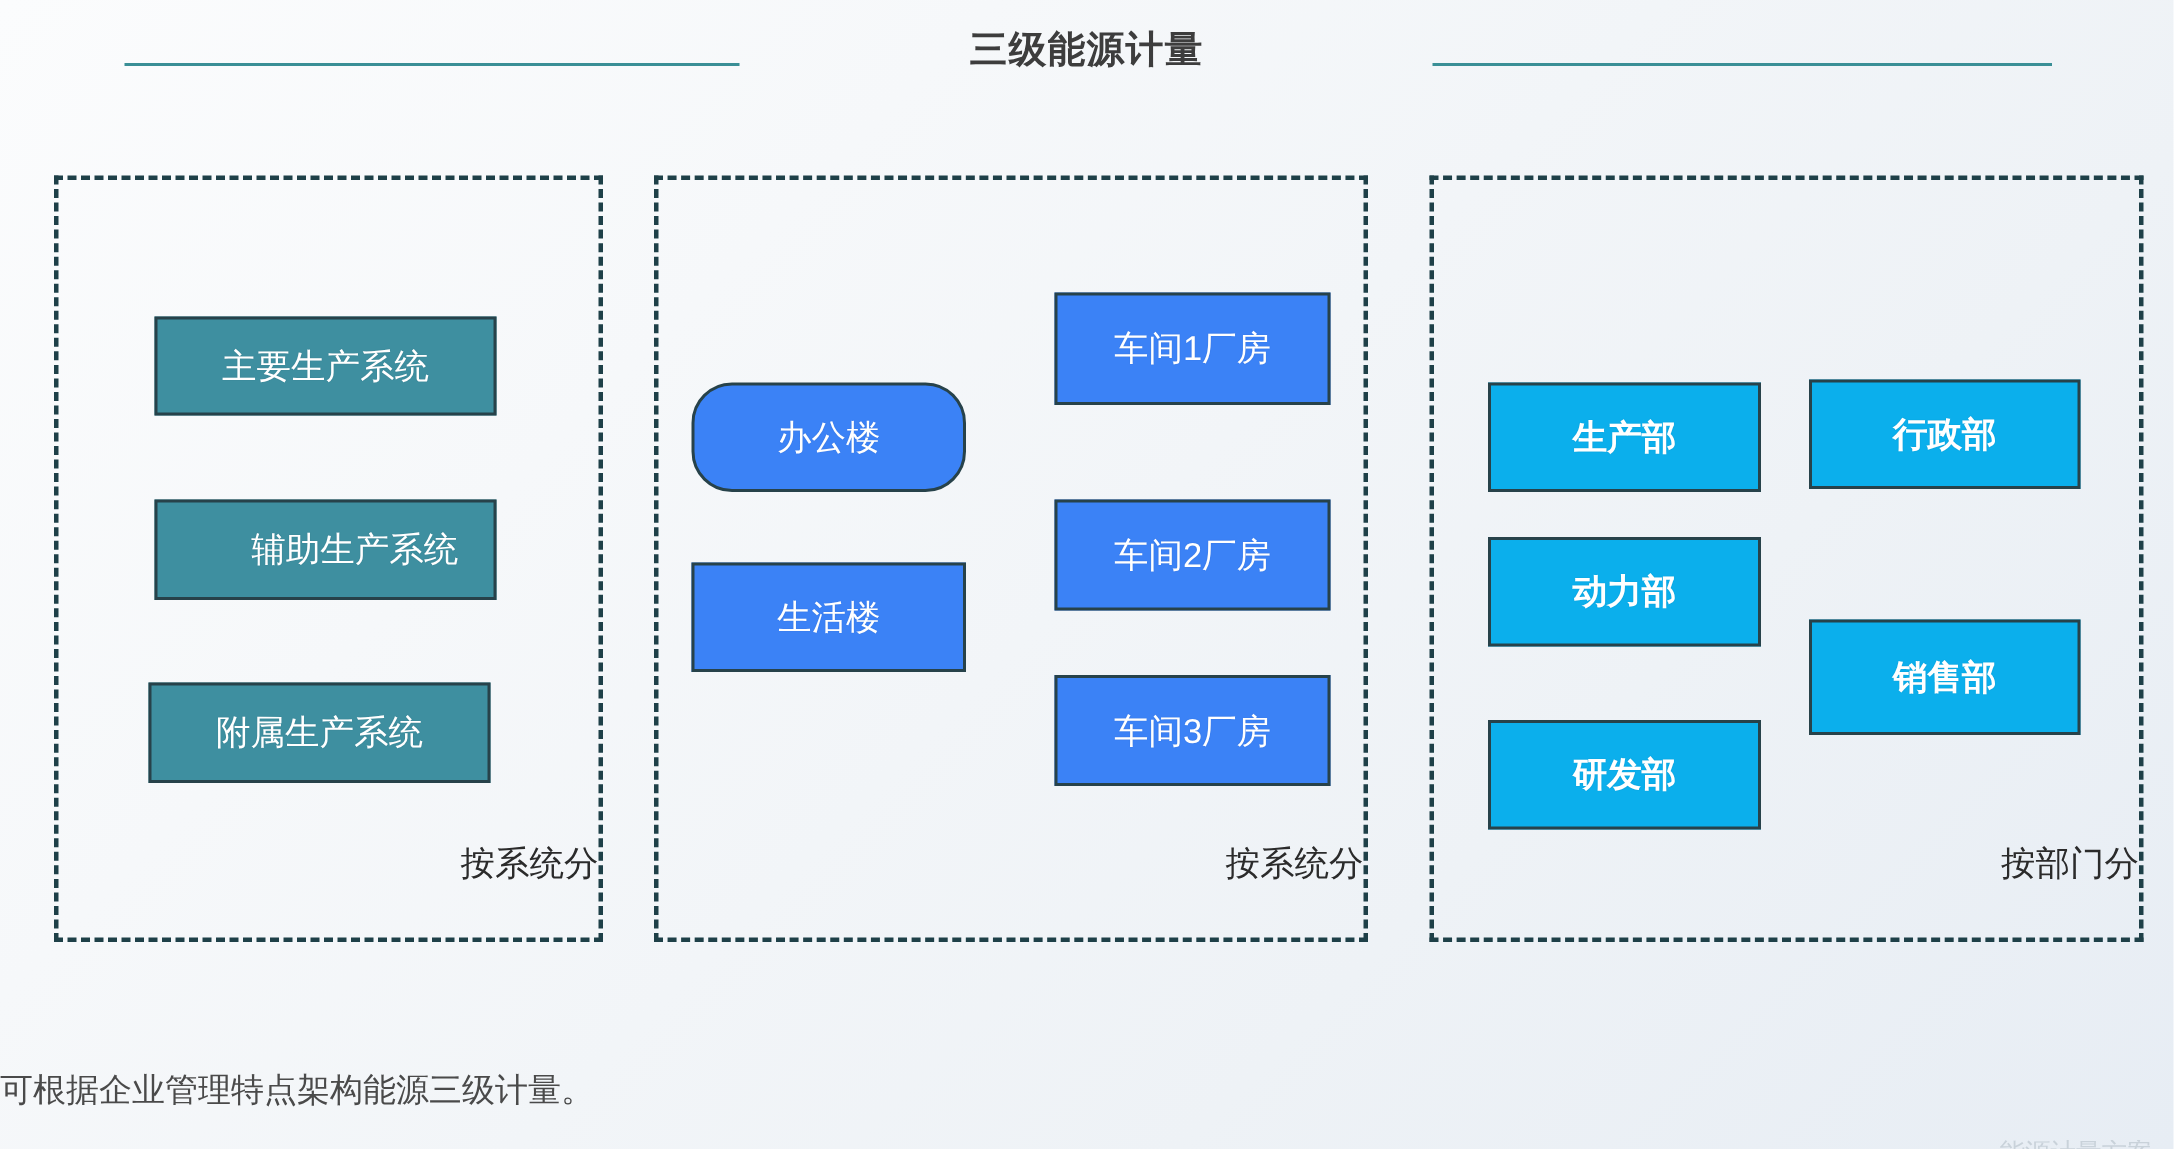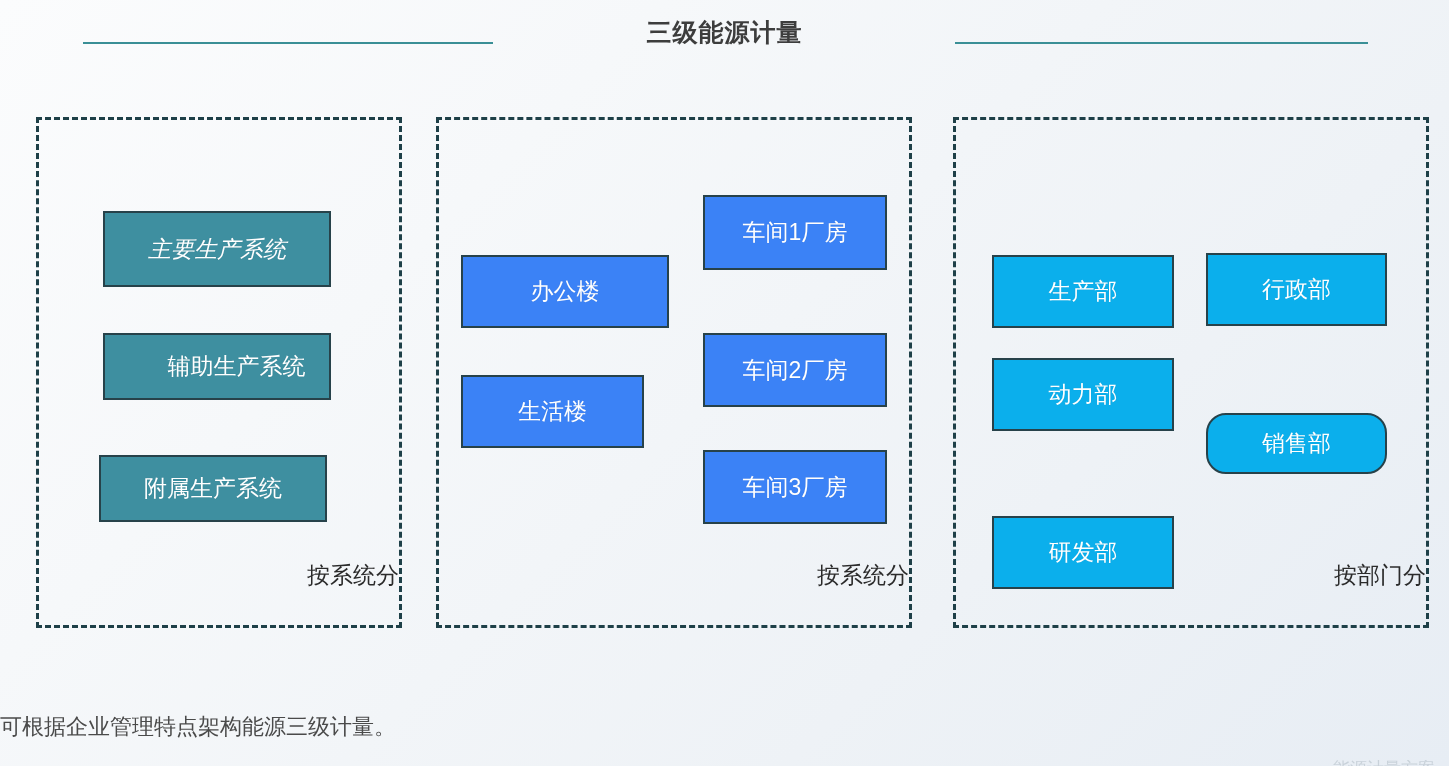--- a/index.html
+++ b/index.html
@@ -77,21 +77,21 @@
     justify-content: center;
     border: 2px solid #27424a;
     box-sizing: border-box;
     color: #ffffff;
     font-size: 23px;
     white-space: nowrap;
     text-shadow: 0 0 1px rgba(0,0,0,0.12);
   }
   .node.teal  { background: #3e8fa0; }
   .node.green { background: #3b82f6; }
-  .node.blue  { background: #0bafec; }
+  .node.blue  { background: #0bafec; font-weight: bold; }
 
   
   .footer-note {
     position: absolute;
     left: 0;
     top: 712px;
     width: 1000px;
     text-align: left;
     font-size: 22px;
     color: #4a4a4a;
@@ -114,38 +114,38 @@
 
 <div class="slide">
 
   <div class="title-row">
     <div class="title-rule left"></div>
     <div class="title-text">三级能源计量</div>
     <div class="title-rule right"></div>
   </div>
 
   <div class="panel" id="panel-0">
-      <div class="node teal" style="left: 64px; top: 91px; width: 228px; height: 76px; font-style: italic;">主要生产系统</div>
+      <div class="node teal" style="left: 64px; top: 91px; width: 228px; height: 66px;">主要生产系统</div>
       <div class="node teal" style="left: 64px; top: 213px; width: 228px; height: 67px; padding-left: 39px;">辅助生产系统</div>
       <div class="node teal" style="left: 60px; top: 335px; width: 228px; height: 67px;">附属生产系统</div>
       <div class="panel-caption">按系统分</div>
     </div>
   <div class="panel" id="panel-1">
-      <div class="node green" style="left: 22px; top: 135px; width: 208px; height: 73px;">办公楼</div>
+      <div class="node green" style="left: 22px; top: 135px; width: 183px; height: 73px; border-radius: 27px;">办公楼</div>
       <div class="node green" style="left: 22px; top: 255px; width: 183px; height: 73px;">生活楼</div>
       <div class="node green" style="left: 264px; top: 75px; width: 184px; height: 75px;">车间1厂房</div>
       <div class="node green" style="left: 264px; top: 213px; width: 184px; height: 74px;">车间2厂房</div>
       <div class="node green" style="left: 264px; top: 330px; width: 184px; height: 74px;">车间3厂房</div>
       <div class="panel-caption">按系统分</div>
     </div>
   <div class="panel" id="panel-2">
       <div class="node blue" style="left: 36px; top: 135px; width: 182px; height: 73px;">生产部</div>
       <div class="node blue" style="left: 36px; top: 238px; width: 182px; height: 73px;">动力部</div>
-      <div class="node blue" style="left: 36px; top: 360px; width: 182px; height: 73px; margin-top: 36px;">研发部</div>
+      <div class="node blue" style="left: 36px; top: 360px; width: 182px; height: 73px;">研发部</div>
       <div class="node blue" style="left: 250px; top: 133px; width: 181px; height: 73px;">行政部</div>
-      <div class="node blue" style="left: 250px; top: 293px; width: 181px; height: 61px; border-radius: 20px;">销售部</div>
+      <div class="node blue" style="left: 250px; top: 293px; width: 181px; height: 77px;">销售部</div>
       <div class="panel-caption">按部门分</div>
     </div>
 
   <div class="footer-note">可根据企业管理特点架构能源三级计量。</div>
   <div class="corner-mark">能源计量方案</div>
 
 </div>
 
 </body></html>

